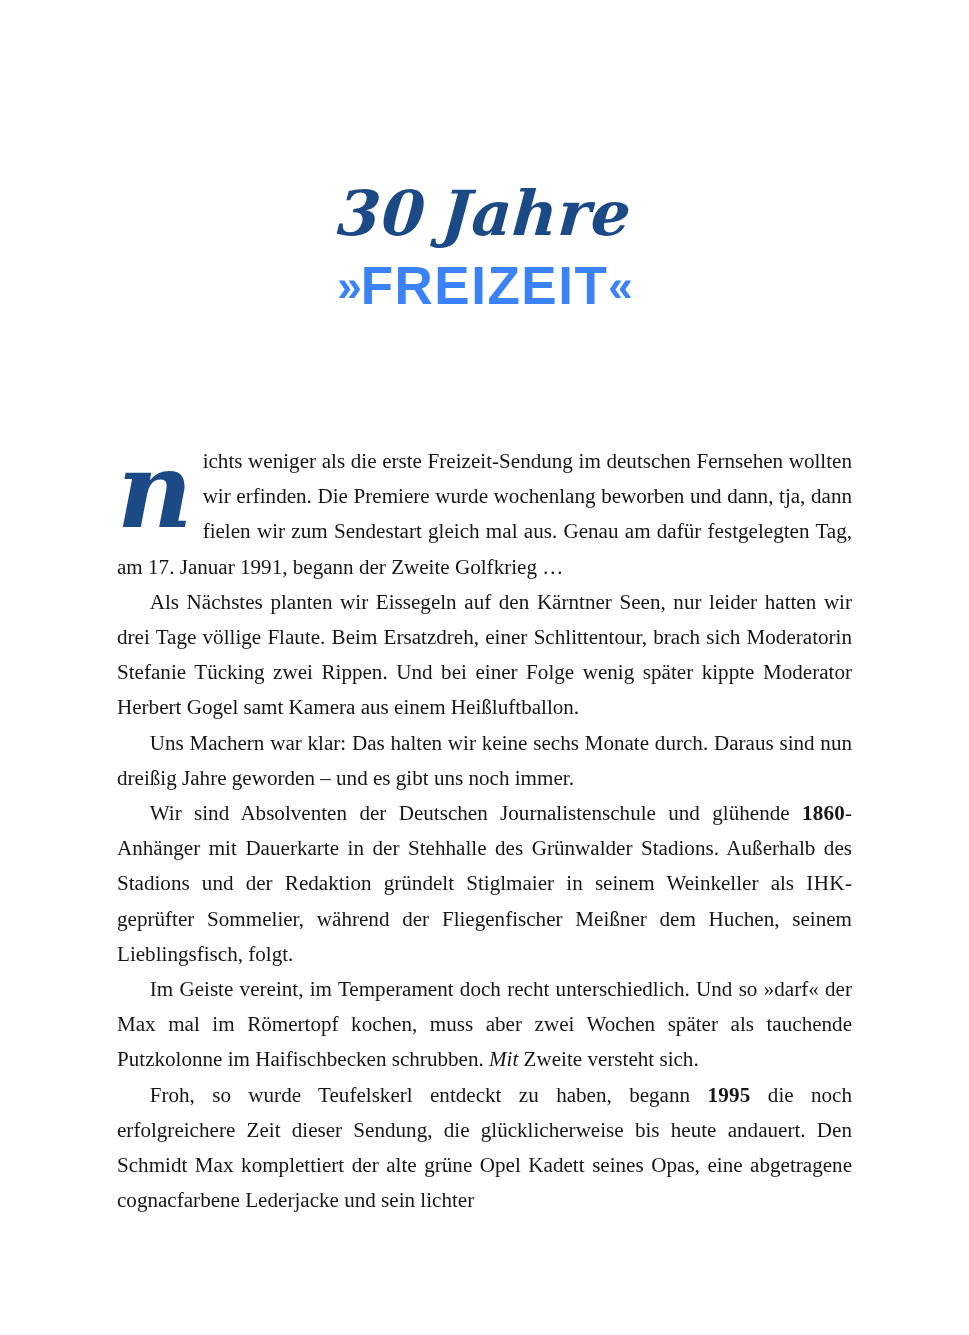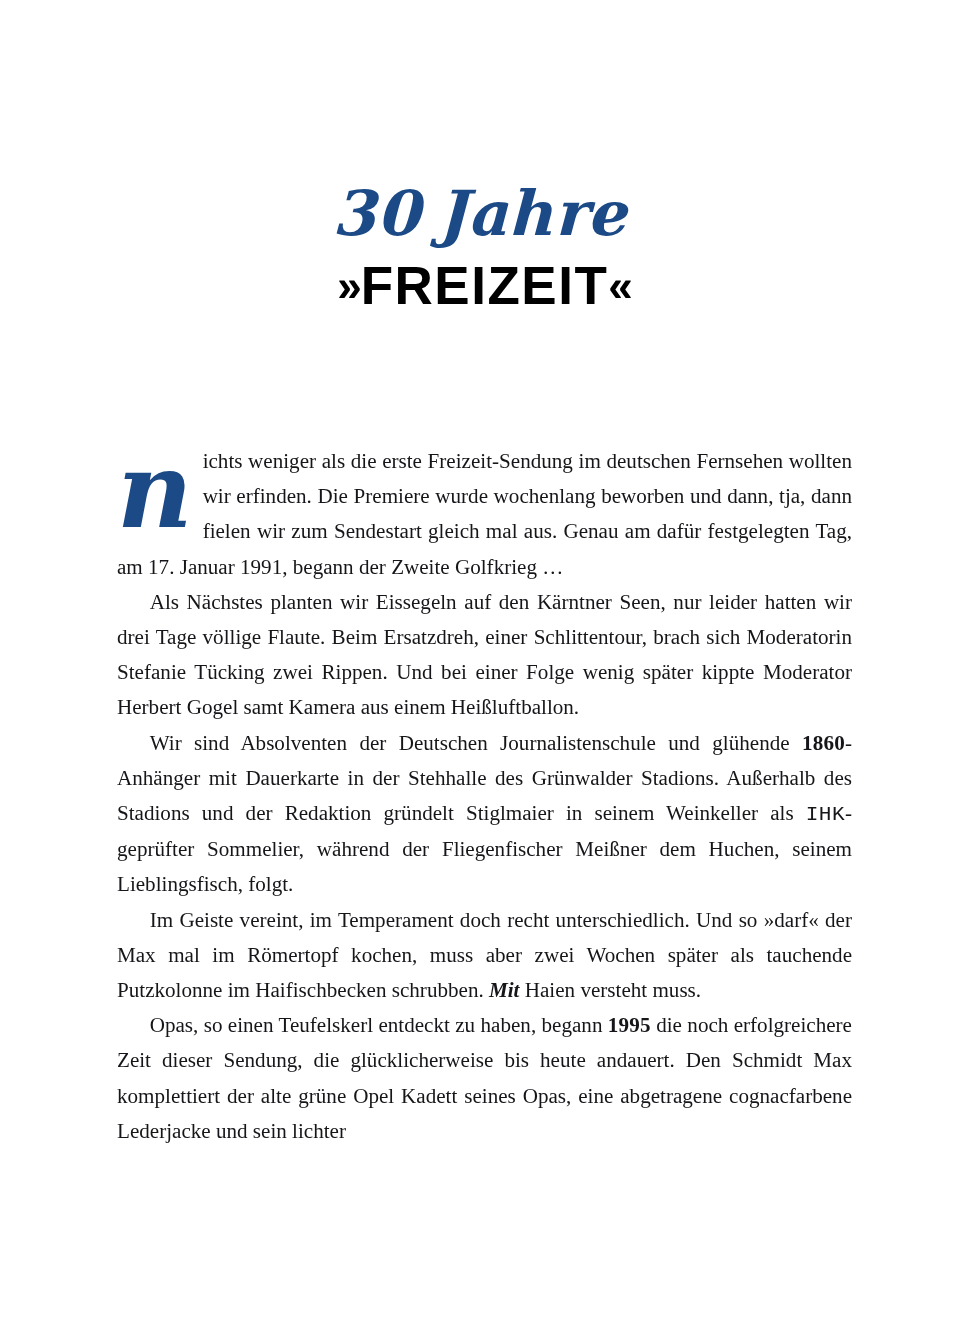--- a/index.html
+++ b/index.html
@@ -44,21 +44,21 @@
     margin-left: 16px;
   }
   .title-main {
     display: block;
     margin-top: 14px;
     font-family: "Liberation Sans", sans-serif;
     font-weight: 700;
     font-size: 53px;
     line-height: 1.0;
     letter-spacing: 1.5px;
-    color: #000000;
+    color: #3b82f6;
     white-space: nowrap;
   }
   .title-main .guil {
     font-size: 44px;
     letter-spacing: -1px;
     position: relative;
     top: -3px;
   }
 
   
@@ -94,25 +94,23 @@
     font-size: 104px;
     line-height: 0.78;
     margin: 6px 10px 0 0;
     padding: 0;
     -webkit-font-smoothing: antialiased;
   }
 
   .smallcaps {
     font-variant: small-caps;
     letter-spacing: 0.4px;
-    font-family: Liberation Mono, monospace;
   }
   .ital {
     font-style: italic;
-    font-weight: bold;
   }
   .osf {
     font-feature-settings: "onum" 1;
     letter-spacing: 0.2px;
     font-weight: bold;
   }
 </style>
 </head>
 <body>
 
@@ -130,28 +128,31 @@
   <div class="body-text">
 
     <p class="first">
       <span class="dropcap">n</span><span>ichts weniger als die erste Freizeit-Sendung im deutschen Fernsehen wollten wir erfinden. Die Premiere wurde wochenlang beworben und dann, tja, dann fielen wir zum Sendestart gleich mal aus. Genau am dafür festgelegten Tag, am 17. Januar 1991, begann der Zweite Golfkrieg …</span>
     </p>
 
     <p>
       <span>Als Nächstes planten wir Eissegeln auf den Kärntner Seen, nur leider hatten wir drei Tage völlige Flaute. Beim Ersatzdreh, einer Schlittentour, brach sich Moderatorin Stefanie Tücking zwei Rippen. Und bei einer Folge wenig später kippte Moderator Herbert Gogel samt Kamera aus einem Heißluftballon.</span>
     </p>
 
+    <p>
+      <span>Uns Machern war klar: Das halten wir keine sechs Monate durch. Daraus sind nun dreißig Jahre geworden – und es gibt uns noch immer.</span>
+    </p>
 
     <p>
       <span>Wir sind Absolventen der Deutschen Journalistenschule und glühende </span><span class="osf">1860</span><span>-Anhänger mit Dauerkarte in der Stehhalle des Grünwalder Stadions. Außerhalb des Stadions und der Redaktion gründelt Stiglmaier in seinem Weinkeller als </span><span class="smallcaps">IHK</span><span>-geprüfter Sommelier, während der Fliegenfischer Meißner dem Huchen, seinem Lieblingsfisch, folgt.</span>
     </p>
 
     <p>
-      <span>Im Geiste vereint, im Temperament doch recht unterschiedlich. Und so »darf« der Max mal im Römertopf kochen, muss aber zwei Wochen später als tauchende Putzkolonne im Haifischbecken schrubben. </span><span class="ital">Mit</span><span> Haien versteht muss.</span>
+      <span>Im Geiste vereint, im Temperament doch recht unterschiedlich. Und so »darf« der Max mal im Römertopf kochen, muss aber zwei Wochen später als tauchende Putzkolonne im Haifischbecken schrubben. </span><span class="ital">Mit</span><span> Zweite versteht sich.</span>
     </p>
 
     <p>
-      <span>Opas, so einen Teufelskerl entdeckt zu haben, begann </span><span class="osf">1995</span><span> die noch erfolgreichere Zeit dieser Sendung, die glücklicherweise bis heute andauert. Den Schmidt Max komplettiert der alte grüne Opel Kadett seines Opas, eine abgetragene cognacfarbene Lederjacke und sein lichter</span>
+      <span>Froh, so wurde Teufelskerl entdeckt zu haben, begann </span><span class="osf">1995</span><span> die noch erfolgreichere Zeit dieser Sendung, die glücklicherweise bis heute andauert. Den Schmidt Max komplettiert der alte grüne Opel Kadett seines Opas, eine abgetragene cognacfarbene Lederjacke und sein lichter</span>
     </p>
 
   </div>
 
 </div>
 
 </body></html>

